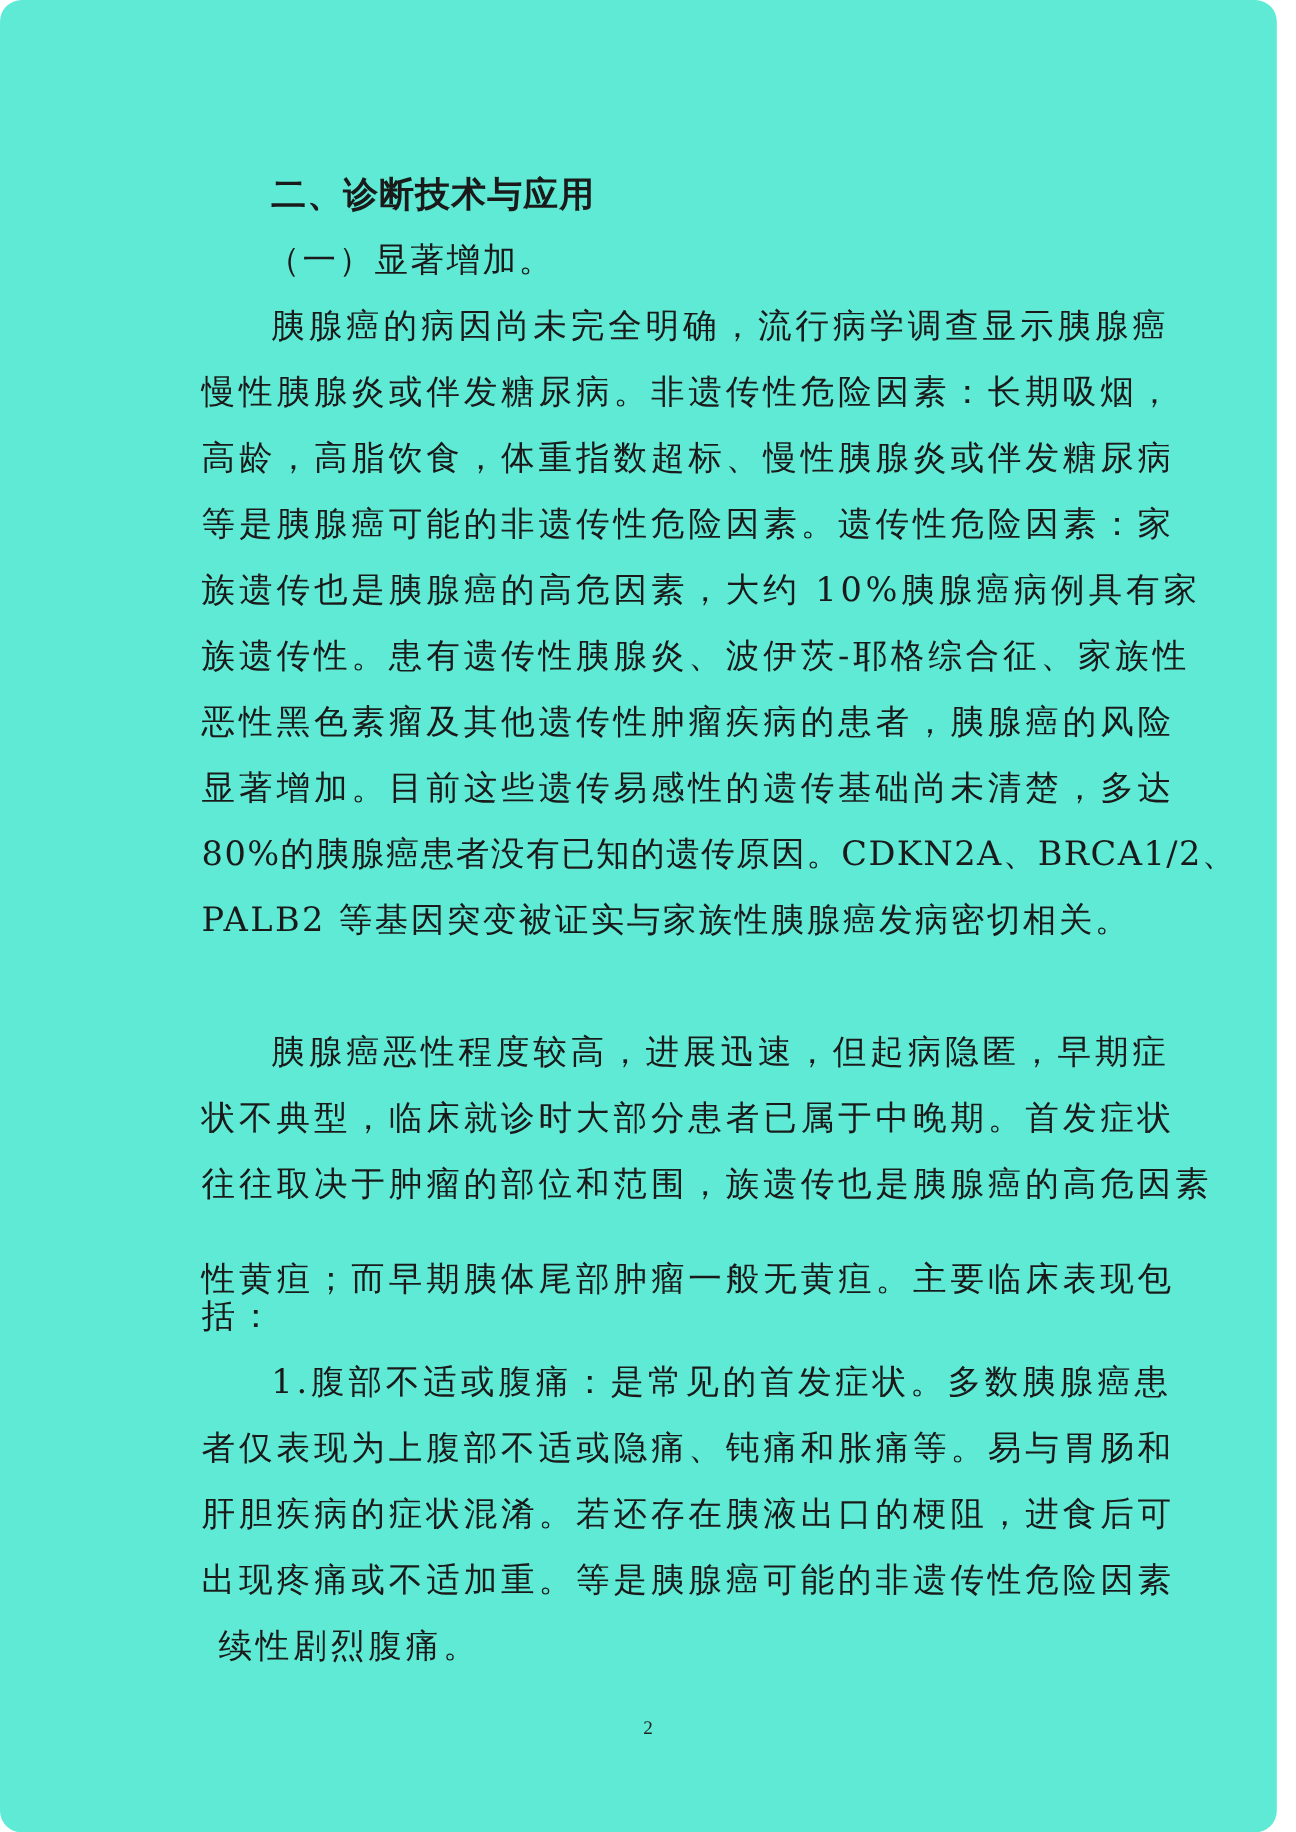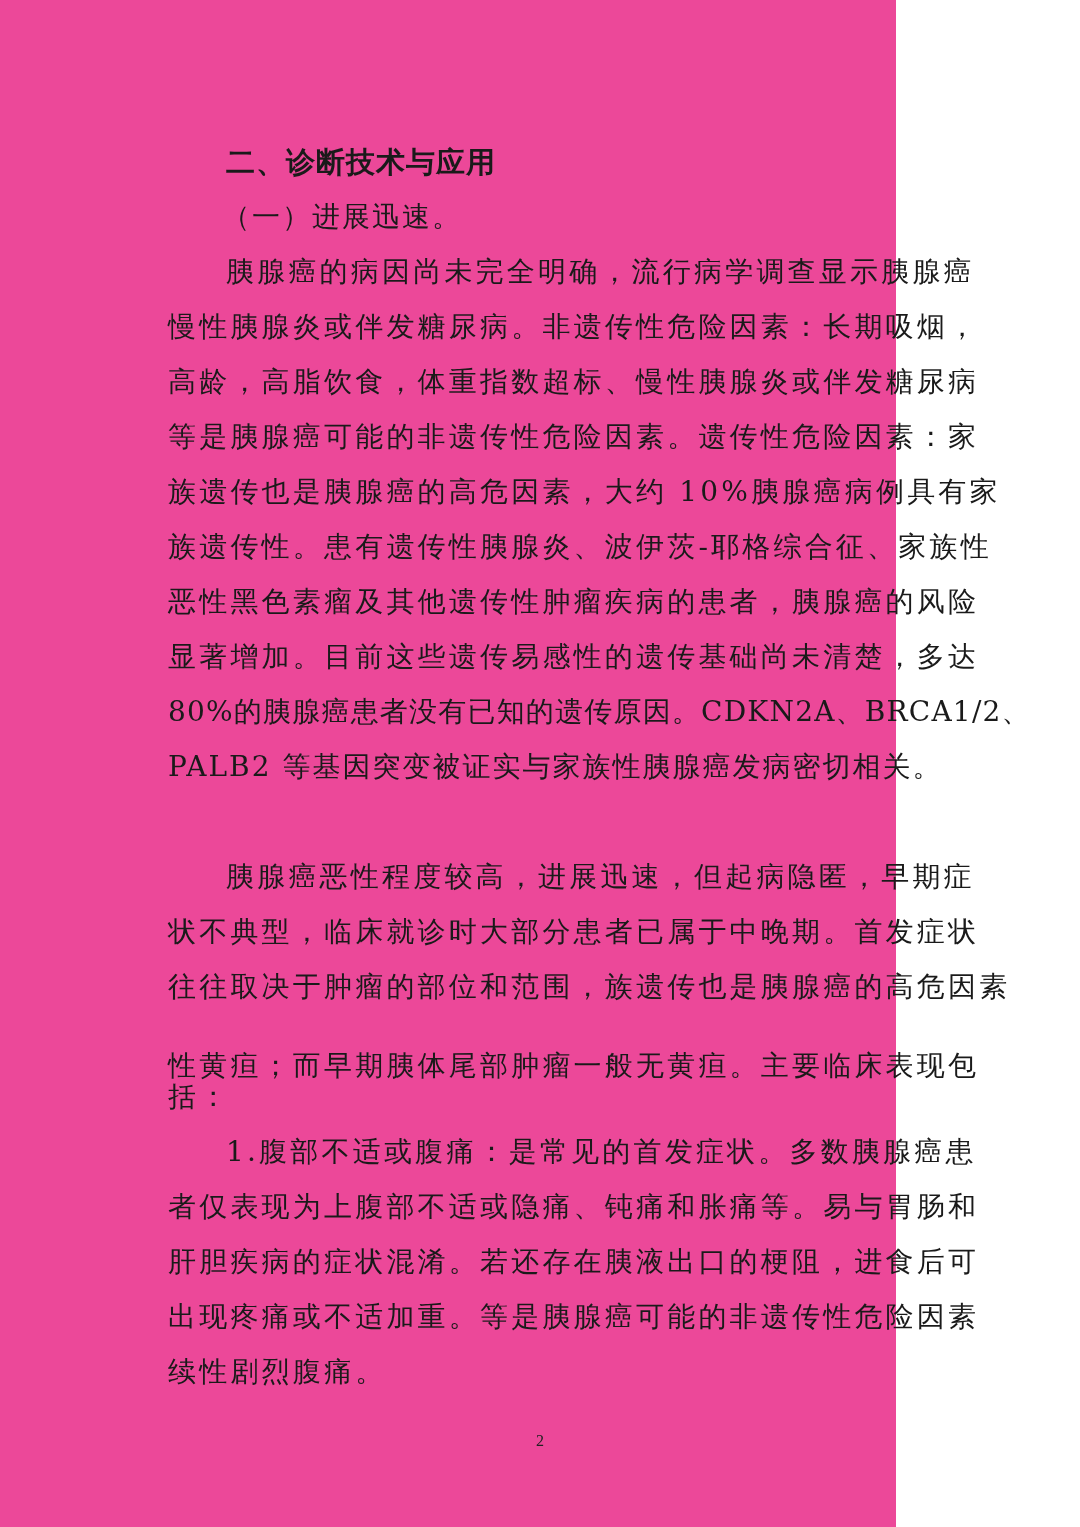--- a/index.html
+++ b/index.html
@@ -11,23 +11,24 @@
       width: 1080px;
       height: 1527px;
       position: relative;
       overflow: hidden;
       font-family: "DejaVu Serif", "Liberation Serif", serif;
       color: #1a1a1a;
     }
     .page {
       position: absolute;
       left: 0; top: 0;
-      width: 896px;
+      width: 1064px;
       height: 1527px;
-      background: #ec4899;
+      background: #5eead4;
+      border-radius: 18px;
     }
     .line {
       position: absolute;
       left: 168px;
       width: 760px;
       font-size: 28px;
       line-height: 36px;
       height: 36px;
       white-space: nowrap;
       letter-spacing: 3.2px;
@@ -51,21 +52,21 @@
       color: #222;
     }
   </style>
 </head>
 <body>
 
 <div class="page">
 
   <div class="line indent heading" style="top:144px;">二、诊断技术与应用</div>
 
-  <div class="line indent sub" style="top:199px; left:222px;">（一）进展迅速。</div>
+  <div class="line indent sub" style="top:199px; left:222px;">（一）显著增加。</div>
 
   <div>
     <div class="line indent" style="top:254px;">胰腺癌的病因尚未完全明确，流行病学调查显示胰腺癌</div>
     <div class="line" style="top:309px;">慢性胰腺炎或伴发糖尿病。非遗传性危险因素：长期吸烟，</div>
     <div class="line" style="top:364px;">高龄，高脂饮食，体重指数超标、慢性胰腺炎或伴发糖尿病</div>
     <div class="line" style="top:419px;">等是胰腺癌可能的非遗传性危险因素。遗传性危险因素：家</div>
     <div class="line" style="top:474px;">族遗传也是胰腺癌的高危因素，大约 10%胰腺癌病例具有家</div>
     <div class="line" style="top:529px;">族遗传性。患有遗传性胰腺炎、波伊茨-耶格综合征、家族性</div>
     <div class="line" style="top:584px;">恶性黑色素瘤及其他遗传性肿瘤疾病的患者，胰腺癌的风险</div>
     <div class="line" style="top:639px;">显著增加。目前这些遗传易感性的遗传基础尚未清楚，多达</div>
@@ -80,17 +81,17 @@
     <div class="line" style="top:969px;">往往取决于肿瘤的部位和范围，族遗传也是胰腺癌的高危因素</div>
     <div class="line" style="top:1024px;margin-top:24px;">性黄疸；而早期胰体尾部肿瘤一般无黄疸。主要临床表现包</div>
     <div class="line" style="top:1079px;">括：</div>
   </div>
 
   <div>
     <div class="line indent" style="top:1134px;">1.腹部不适或腹痛：是常见的首发症状。多数胰腺癌患</div>
     <div class="line" style="top:1189px;">者仅表现为上腹部不适或隐痛、钝痛和胀痛等。易与胃肠和</div>
     <div class="line" style="top:1244px;">肝胆疾病的症状混淆。若还存在胰液出口的梗阻，进食后可</div>
     <div class="line" style="top:1299px;">出现疼痛或不适加重。等是胰腺癌可能的非遗传性危险因素</div>
-    <div class="line" style="top:1354px;">续性剧烈腹痛。</div>
+    <div class="line" style="top:1354px;margin-left:14px;">续性剧烈腹痛。</div>
   </div>
 
   <div class="page-number">2</div>
 </div>
 
 </body></html>

